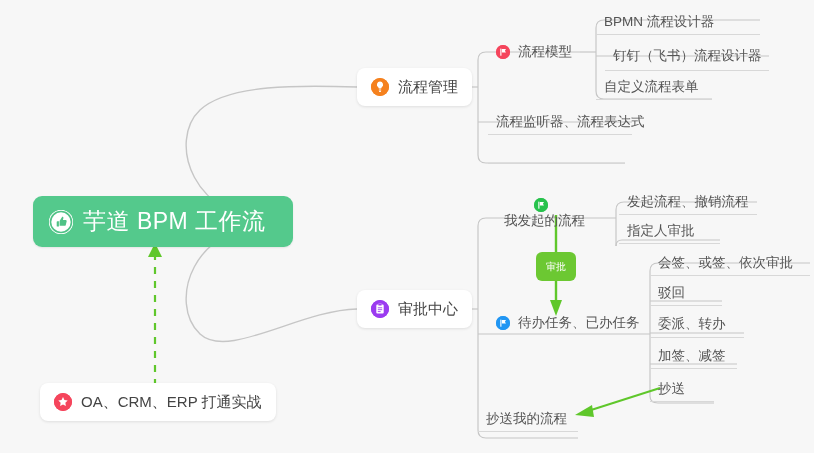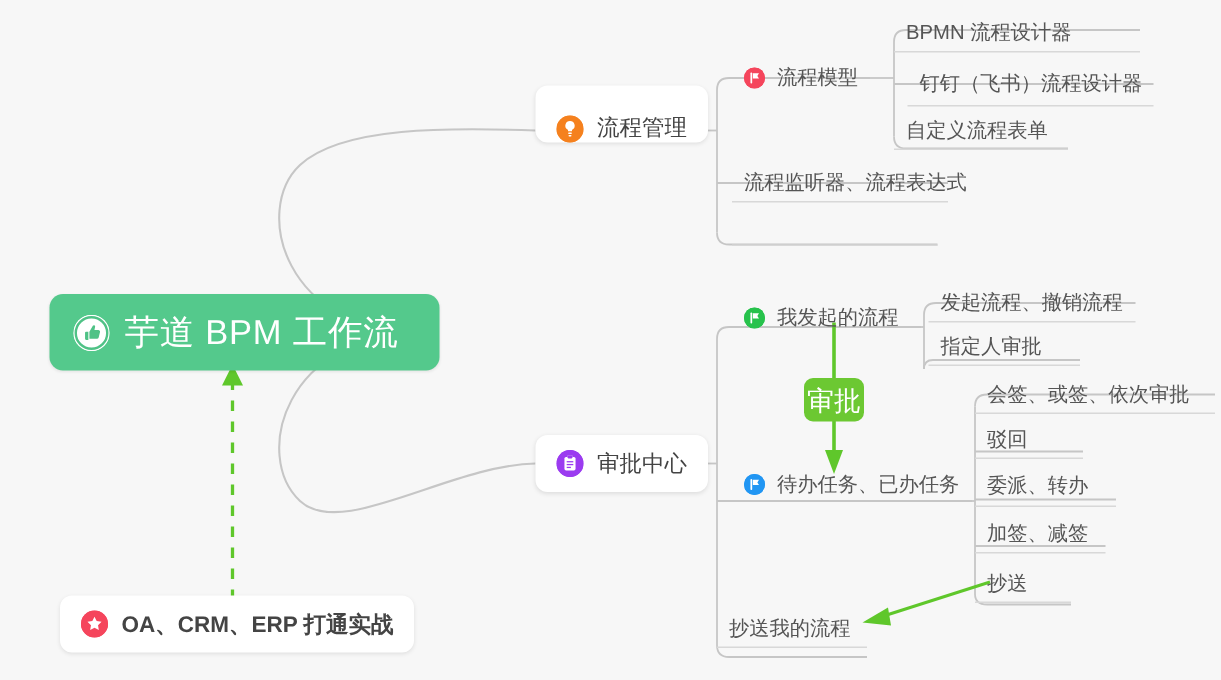--- a/index.html
+++ b/index.html
@@ -47,21 +47,21 @@
   .ico-24{width:24px;height:24px;}
   .ico-18{width:18px;height:18px;}
   .ico-14{width:14px;height:14px;}
 
   
   .callout{
     position:absolute;left:536px;top:252px;width:40px;height:29px;
     background:#6cc832;border-radius:6px;
     display:flex;align-items:center;justify-content:center;
   }
-  .callout .label{color:#ffffff;font-size:18px;white-space:nowrap;}
+  .callout .label{color:#ffffff;font-size:10px;white-space:nowrap;}
 </style>
 </head>
 <body>
 
 <div id="canvas">
 
   <svg class="links" viewBox="0 0 814 453">
 
     <path d="M281,222 C190,222 168,140 200,110 C228,84 300,85 357,87" fill="none" stroke="#c6c6c6" stroke-width="1.4"></path>
 
@@ -119,21 +119,21 @@
       <svg viewBox="0 0 24 24" width="24" height="24">
         <circle cx="12" cy="12" r="12" fill="#ffffff"></circle>
         <circle cx="12" cy="12" r="10.5" fill="none" stroke="#4fc286" stroke-width="1.6"></circle>
         <path d="M8.4 11.2h1.5v5.4H8.4a.7.7 0 0 1-.7-.7v-4a.7.7 0 0 1 .7-.7z" fill="#4fc286"></path>
         <path d="M10.6 11.1l2.3-3.9c.2-.35.6-.5.95-.35.45.18.66.6.56 1.05l-.45 2.05h2.6c.75 0 1.3.7 1.12 1.42l-.9 3.6a1.2 1.2 0 0 1-1.16.9h-5.02z" fill="#4fc286"></path>
       </svg>
     </span>
     <span class="label">芋道 BPM 工作流</span>
   </div>
 
-  <div class="node card" style="left:357px;top:57px;align-items:flex-end;">
+  <div class="node card" style="left:357px;top:68px;">
     <span class="ico ico-18" style="background:#f5811e;">
       <svg viewBox="0 0 18 18" width="18" height="18">
         <circle cx="9" cy="9" r="9" fill="#f5811e"></circle>
         <path d="M9 3.6a3.1 3.1 0 0 0-1.8 5.63c.33.24.52.6.52 1v.27h2.56v-.27c0-.4.19-.76.52-1A3.1 3.1 0 0 0 9 3.6z" fill="#ffffff"></path>
         <rect x="7.75" y="11.4" width="2.5" height="1" rx=".5" fill="#ffffff"></rect>
         <rect x="8" y="13" width="2" height="1" rx=".5" fill="#ffffff"></rect>
       </svg>
     </span>
     <span class="label">流程管理</span>
   </div>
@@ -179,21 +179,21 @@
         <rect x="7.3" y="3.5" width="3.4" height="2.1" rx=".7" fill="#ffffff"></rect>
         <rect x="7.3" y="3.5" width="3.4" height="2.1" rx=".7" fill="#9b3bf0"></rect>
         <rect x="6.8" y="7.4" width="4.4" height=".85" fill="#9b3bf0"></rect>
         <rect x="6.8" y="9.3" width="4.4" height=".85" fill="#9b3bf0"></rect>
         <rect x="6.8" y="11.2" width="2.8" height=".85" fill="#9b3bf0"></rect>
       </svg>
     </span>
     <span class="label">审批中心</span>
   </div>
 
-  <div class="node plain icon-node" style="left:492px;top:198px;">
+  <div class="node plain icon-node" style="left:492px;top:198px;flex-direction:column;">
     <span class="ico ico-14" style="background:#27c24c;">
       <svg viewBox="0 0 14 14" width="14" height="14">
         <circle cx="7" cy="7" r="7" fill="#27c24c"></circle>
         <rect x="4.3" y="3.4" width="1.15" height="7.3" rx=".5" fill="#ffffff"></rect>
         <path d="M5.9 3.9h4.1l-1.1 1.75L10 7.4H5.9z" fill="#ffffff"></path>
       </svg>
     </span>
     <span class="label">我发起的流程</span>
   </div>
 
@@ -245,21 +245,21 @@
 
   <div class="node plain" style="left:482px;top:405px;">
     <span class="label">抄送我的流程</span>
   </div>
   <div class="underline" style="left:478px;top:431px;width:100px;"></div>
 
   <div class="callout">
     <span class="label">审批</span>
   </div>
 
-  <div class="node card" style="left:40px;top:397px;font-weight:bold;">
+  <div class="node card" style="left:40px;top:383px;">
     <span class="ico ico-18" style="background:#f5455c;">
       <svg viewBox="0 0 18 18" width="18" height="18">
         <circle cx="9" cy="9" r="9" fill="#f5455c"></circle>
         <path d="M9 4.1l1.45 2.94 3.25.47-2.35 2.29.55 3.23L9 11.5l-2.9 1.53.55-3.23L4.3 7.51l3.25-.47z" fill="#ffffff"></path>
       </svg>
     </span>
     <span class="label">OA、CRM、ERP 打通实战</span>
   </div>
 
 </div>

